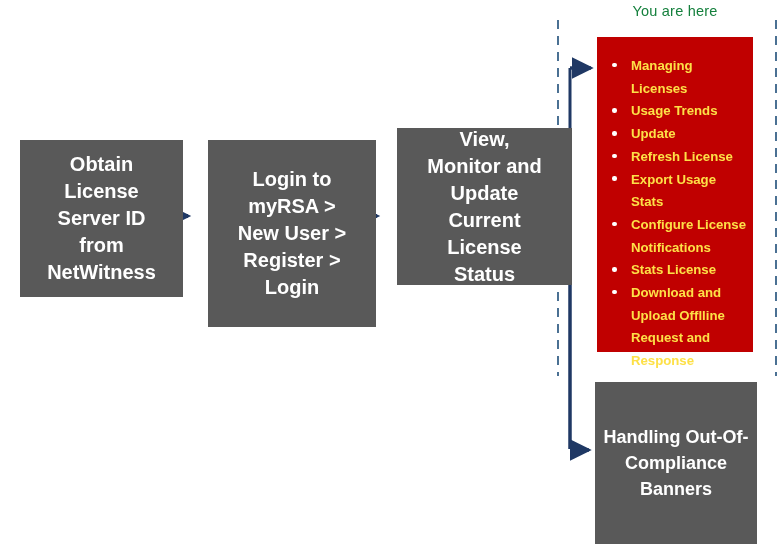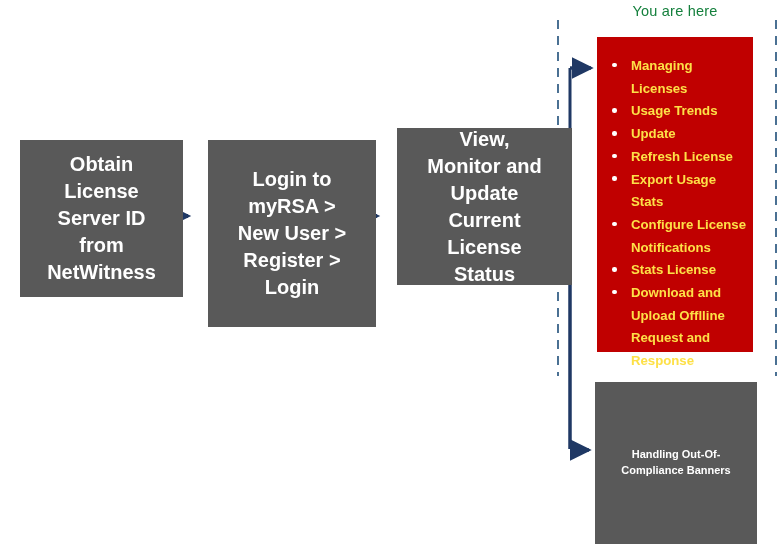--- a/index.html
+++ b/index.html
@@ -44,21 +44,21 @@
     color:#fde047;
   }
   #topic-list li .bullet{
     position:absolute;left:9px;top:0.60em;
     width:4.5px;height:4.5px;border-radius:50%;
     background:#ffffff;
   }
 
   #banner-box{
     left:595px;top:382px;width:162px;height:162px;
-    font-size:11px;line-height:1.45;padding:4px 6px;
+    font-size:18px;line-height:1.45;padding:4px 6px;
   }
 
   #you-are-here{
     position:absolute;left:590px;top:3px;width:170px;
     text-align:center;color:#15803d;
     font-size:14.5px;font-weight:normal;
     letter-spacing:0.2px;
   }
 </style>
 </head>

